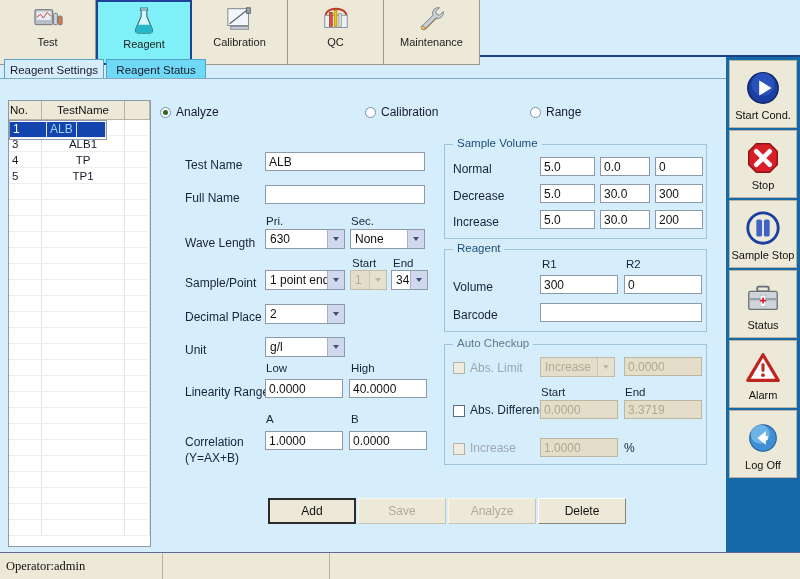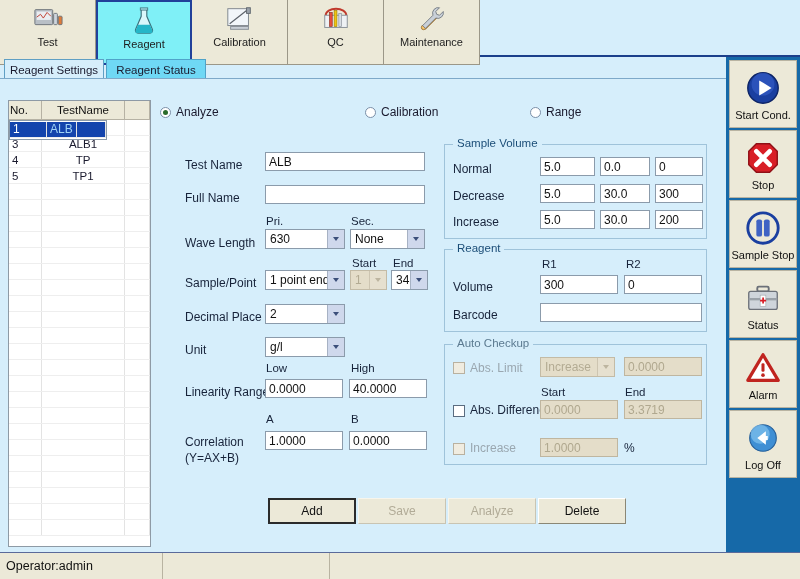--- a/index.html
+++ b/index.html
@@ -185,21 +185,21 @@
     background: #ece9d8;
     border-top: 1px solid #5a6a9a;
     box-sizing: border-box;
     display: flex; align-items: stretch;
   }
   .sbcell {
     border-right: 1px solid #b8b3a1;
     box-sizing: border-box;
     display:flex; align-items:center;
     padding-left: 6px;
-    font-family: Liberation Sans, sans-serif;
+    font-family: Liberation Serif, serif;
     font-size: 12.5px; color: #111;
   }
   #sb1 { width: 163px; }
   #sb2 { width: 167px; }
   #sb3 { flex: 1; border-right: none; }
 </style>
 </head>
 <body>
 
 <div id="app">

